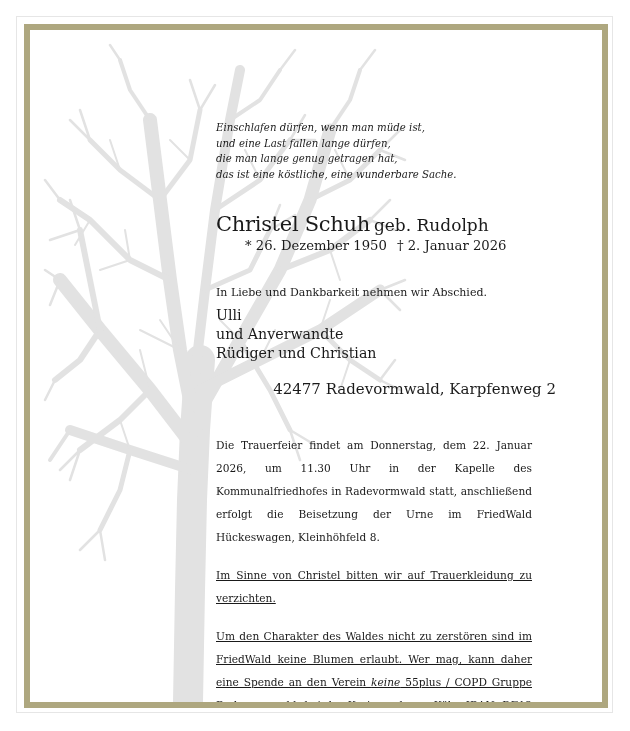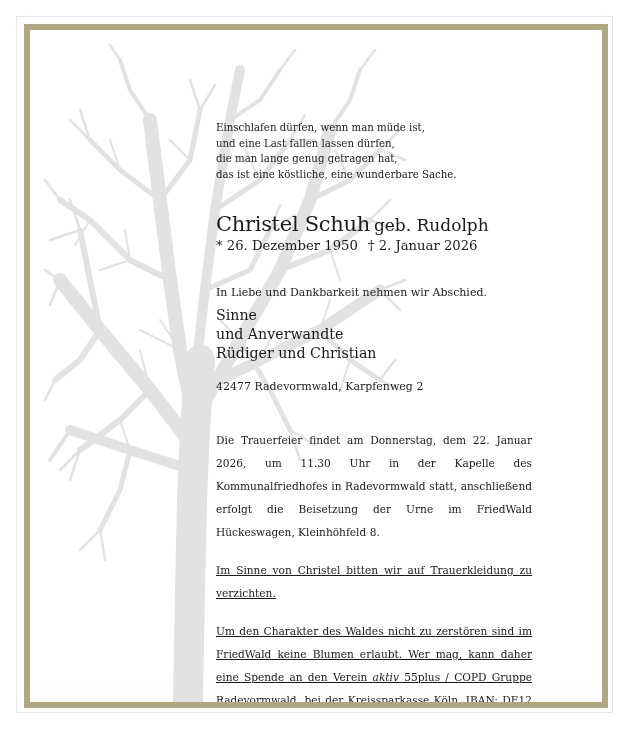--- a/index.html
+++ b/index.html
@@ -1,30 +1,30 @@
 <!DOCTYPE html>
 <html><head>
   <meta charset="utf-8">
   <style>
     html, body { margin: 0; padding: 0; background: #ffffff; }
     body { width: 630px; height: 731px; position: relative; overflow: hidden; font-family: "DejaVu Serif", serif; color: #1a1a1a; }
     .outer-line { position: absolute; left: 16px; top: 16px; width: 597px; height: 697px; border: 1px solid #e6e6e6; box-sizing: border-box; }
     .frame { position: absolute; left: 24px; top: 24px; width: 584px; height: 684px; border: 6px solid #aea77f; box-sizing: border-box; background: #ffffff; overflow: hidden; }
     .tree { position: absolute; left: 0; top: 0; width: 572px; height: 672px; }
     .content { position: absolute; left: 186px; top: 90px; width: 340px; }
-    .poem { font-size: 10.2px; line-height: 15.5px; margin: 0; }
+    .poem { font-style: italic; font-size: 10.2px; line-height: 15.5px; margin: 0; }
     .poem div { white-space: nowrap; }
     .name-line { margin-top: 30px; white-space: nowrap; }
     .name { font-size: 21px; letter-spacing: -0.3px; }
     .maiden { font-size: 17px; margin-left: 4px; }
-    .dates { font-size: 13.2px; margin-top: 2px; white-space: nowrap; }
+    .dates { font-size: 13.2px; margin-top: 2px; white-space: nowrap; padding-left: 29px; }
     .dates .dagger { margin-left: 10px; }
     .farewell { font-size: 11px; margin-top: 33px; white-space: nowrap; }
     .family { font-size: 14.2px; line-height: 19px; margin-top: 7px; }
-    .address { font-size: 11px; margin-top: 17px; white-space: nowrap; }
+    .address { font-size: 15px; margin-top: 17px; white-space: nowrap; text-align: right; }
     .para { font-size: 10.6px; line-height: 23px; text-align: justify; width: 316px; margin-top: 0; }
     .para.first { margin-top: 36px; }
     .para.gap { margin-top: 15px; text-decoration: underline; }
     .para .ital { font-style: italic; }
   </style>
 </head>
 <body>
 
 <div class="outer-line"></div>
 
@@ -60,39 +60,39 @@
       <path d="M40 400 L20 430" stroke-width="4"></path>
 
       <path d="M50 420 L30 440 M50 420 L40 450 M25 350 L15 370 M50 200 L40 170 M50 200 L20 210 M30 170 L15 150 M60 110 L40 90 M60 110 L50 80 M90 30 L80 15 M170 80 L160 50 M170 80 L185 55 M340 190 L360 170 M340 190 L365 200 M350 120 L370 100 M350 120 L375 130 M330 40 L345 20 M350 350 L370 360 M350 350 L365 330 M260 400 L270 430 M260 400 L285 415 M260 110 L275 85 M260 110 L285 110 M250 40 L265 20 M240 200 L265 185 M240 200 L250 175 M70 500 L50 520 M70 500 L75 530 M350 260 L375 250 M350 260 L370 280 M30 250 L15 240 M30 250 L20 275" stroke-width="2.5"></path>
       <path d="M90 140 L80 110 M100 230 L95 200 M100 230 L70 240 M60 190 L45 215 M120 360 L110 320 M90 390 L100 420 M160 130 L140 110 M230 150 L215 120 M300 220 L310 250 M320 150 L305 120 M290 300 L300 270 M320 330 L310 360 M230 330 L245 300 M210 310 L190 290 M150 320 L110 300 M150 320 L130 290" stroke-width="2"></path>
     </g>
   </svg>
 
   <div class="content">
     <div class="poem">
       <div>Einschlafen dürfen, wenn man müde ist,</div>
-      <div>und eine Last fallen lassen dürfen,</div>
+      <div>und eine Last fallen lange dürfen,</div>
       <div>die man lange genug getragen hat,</div>
       <div>das ist eine köstliche, eine wunderbare Sache.</div>
     </div>
 
     <div class="name-line">
       <span class="name">Christel Schuh</span><span class="maiden">geb. Rudolph</span>
     </div>
     <div class="dates">
       <span>* 26. Dezember 1950</span><span class="dagger">† 2. Januar 2026</span>
     </div>
 
     <div class="farewell">In Liebe und Dankbarkeit nehmen wir Abschied.</div>
 
     <div class="family">
-      <div>Sinne</div>
+      <div>Ulli</div>
       <div>und Anverwandte</div>
       <div>Rüdiger und Christian</div>
     </div>
 
     <div class="address">42477 Radevormwald, Karpfenweg 2</div>
 
     <p class="para first">Die Trauerfeier findet am Donnerstag, dem 22. Januar 2026, um 11.30 Uhr in der Kapelle des Kommunalfriedhofes in Radevormwald statt, anschließend erfolgt die Beisetzung der Urne im FriedWald Hückeswagen, Kleinhöhfeld 8.</p>
     <p class="para gap">Im Sinne von Christel bitten wir auf Trauerkleidung zu verzichten.</p>
-    <p class="para gap"><span>Um den Charakter des Waldes nicht zu zerstören sind im FriedWald keine Blumen erlaubt. Wer mag, kann daher eine Spende an den Verein </span><span class="ital">aktiv</span><span> 55plus / COPD Gruppe Radevormwald, bei der Kreissparkasse Köln, IBAN: DE12 4231 0299 1818 1298 82, tätigen. Kennwort: "Beisetzung Christel Schuh".</span></p>
+    <p class="para gap"><span>Um den Charakter des Waldes nicht zu zerstören sind im FriedWald keine Blumen erlaubt. Wer mag, kann daher eine Spende an den Verein </span><span class="ital">keine</span><span> 55plus / COPD Gruppe Radevormwald, bei der Kreissparkasse Köln, IBAN: DE12 4231 0299 1818 1298 82, tätigen. Kennwort: "Beisetzung Christel Schuh".</span></p>
   </div>
 </div>
 
 </body></html>

